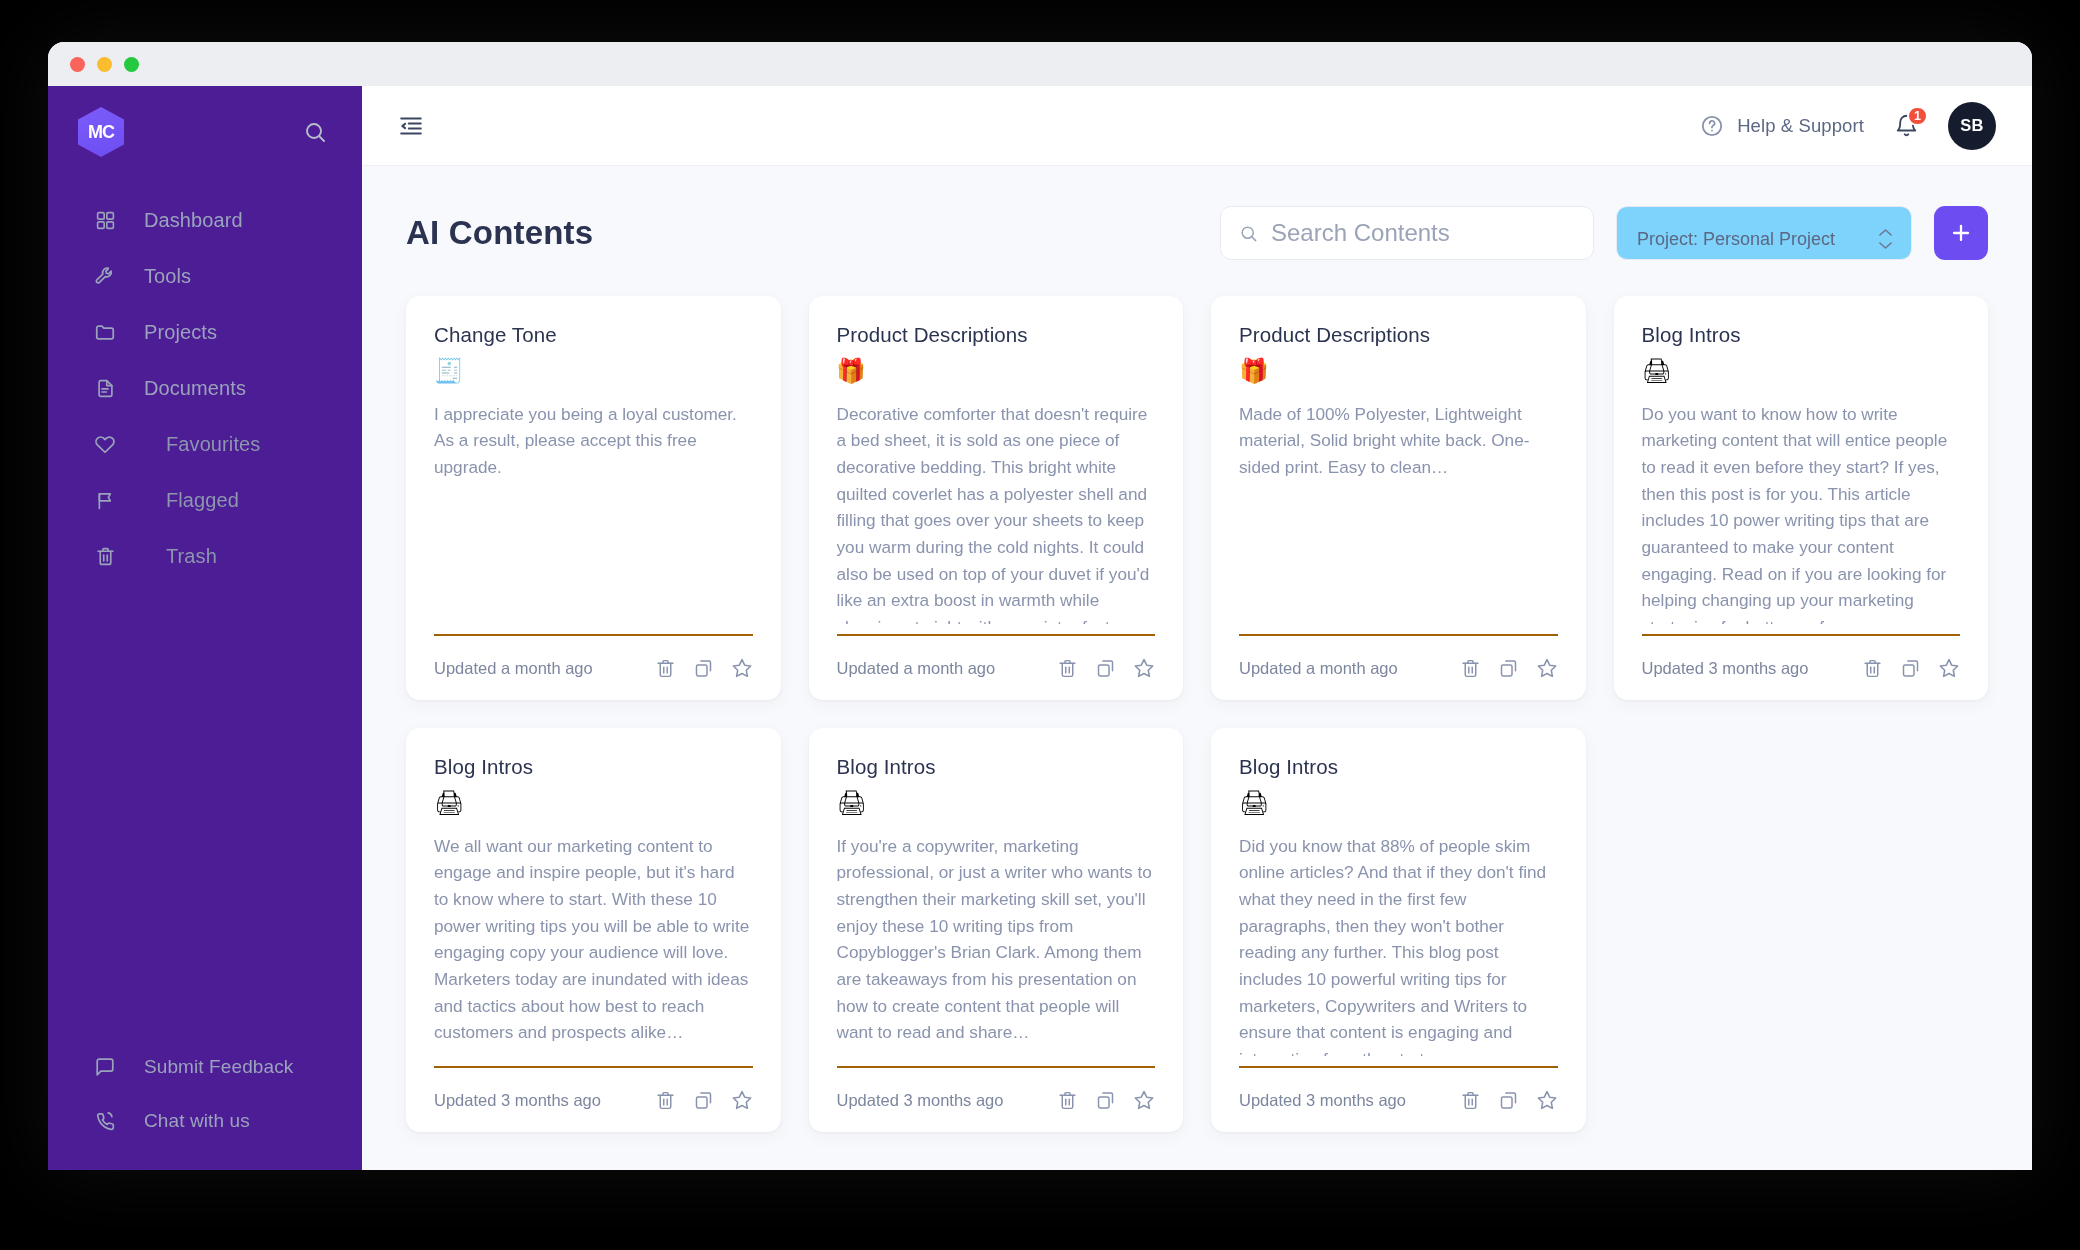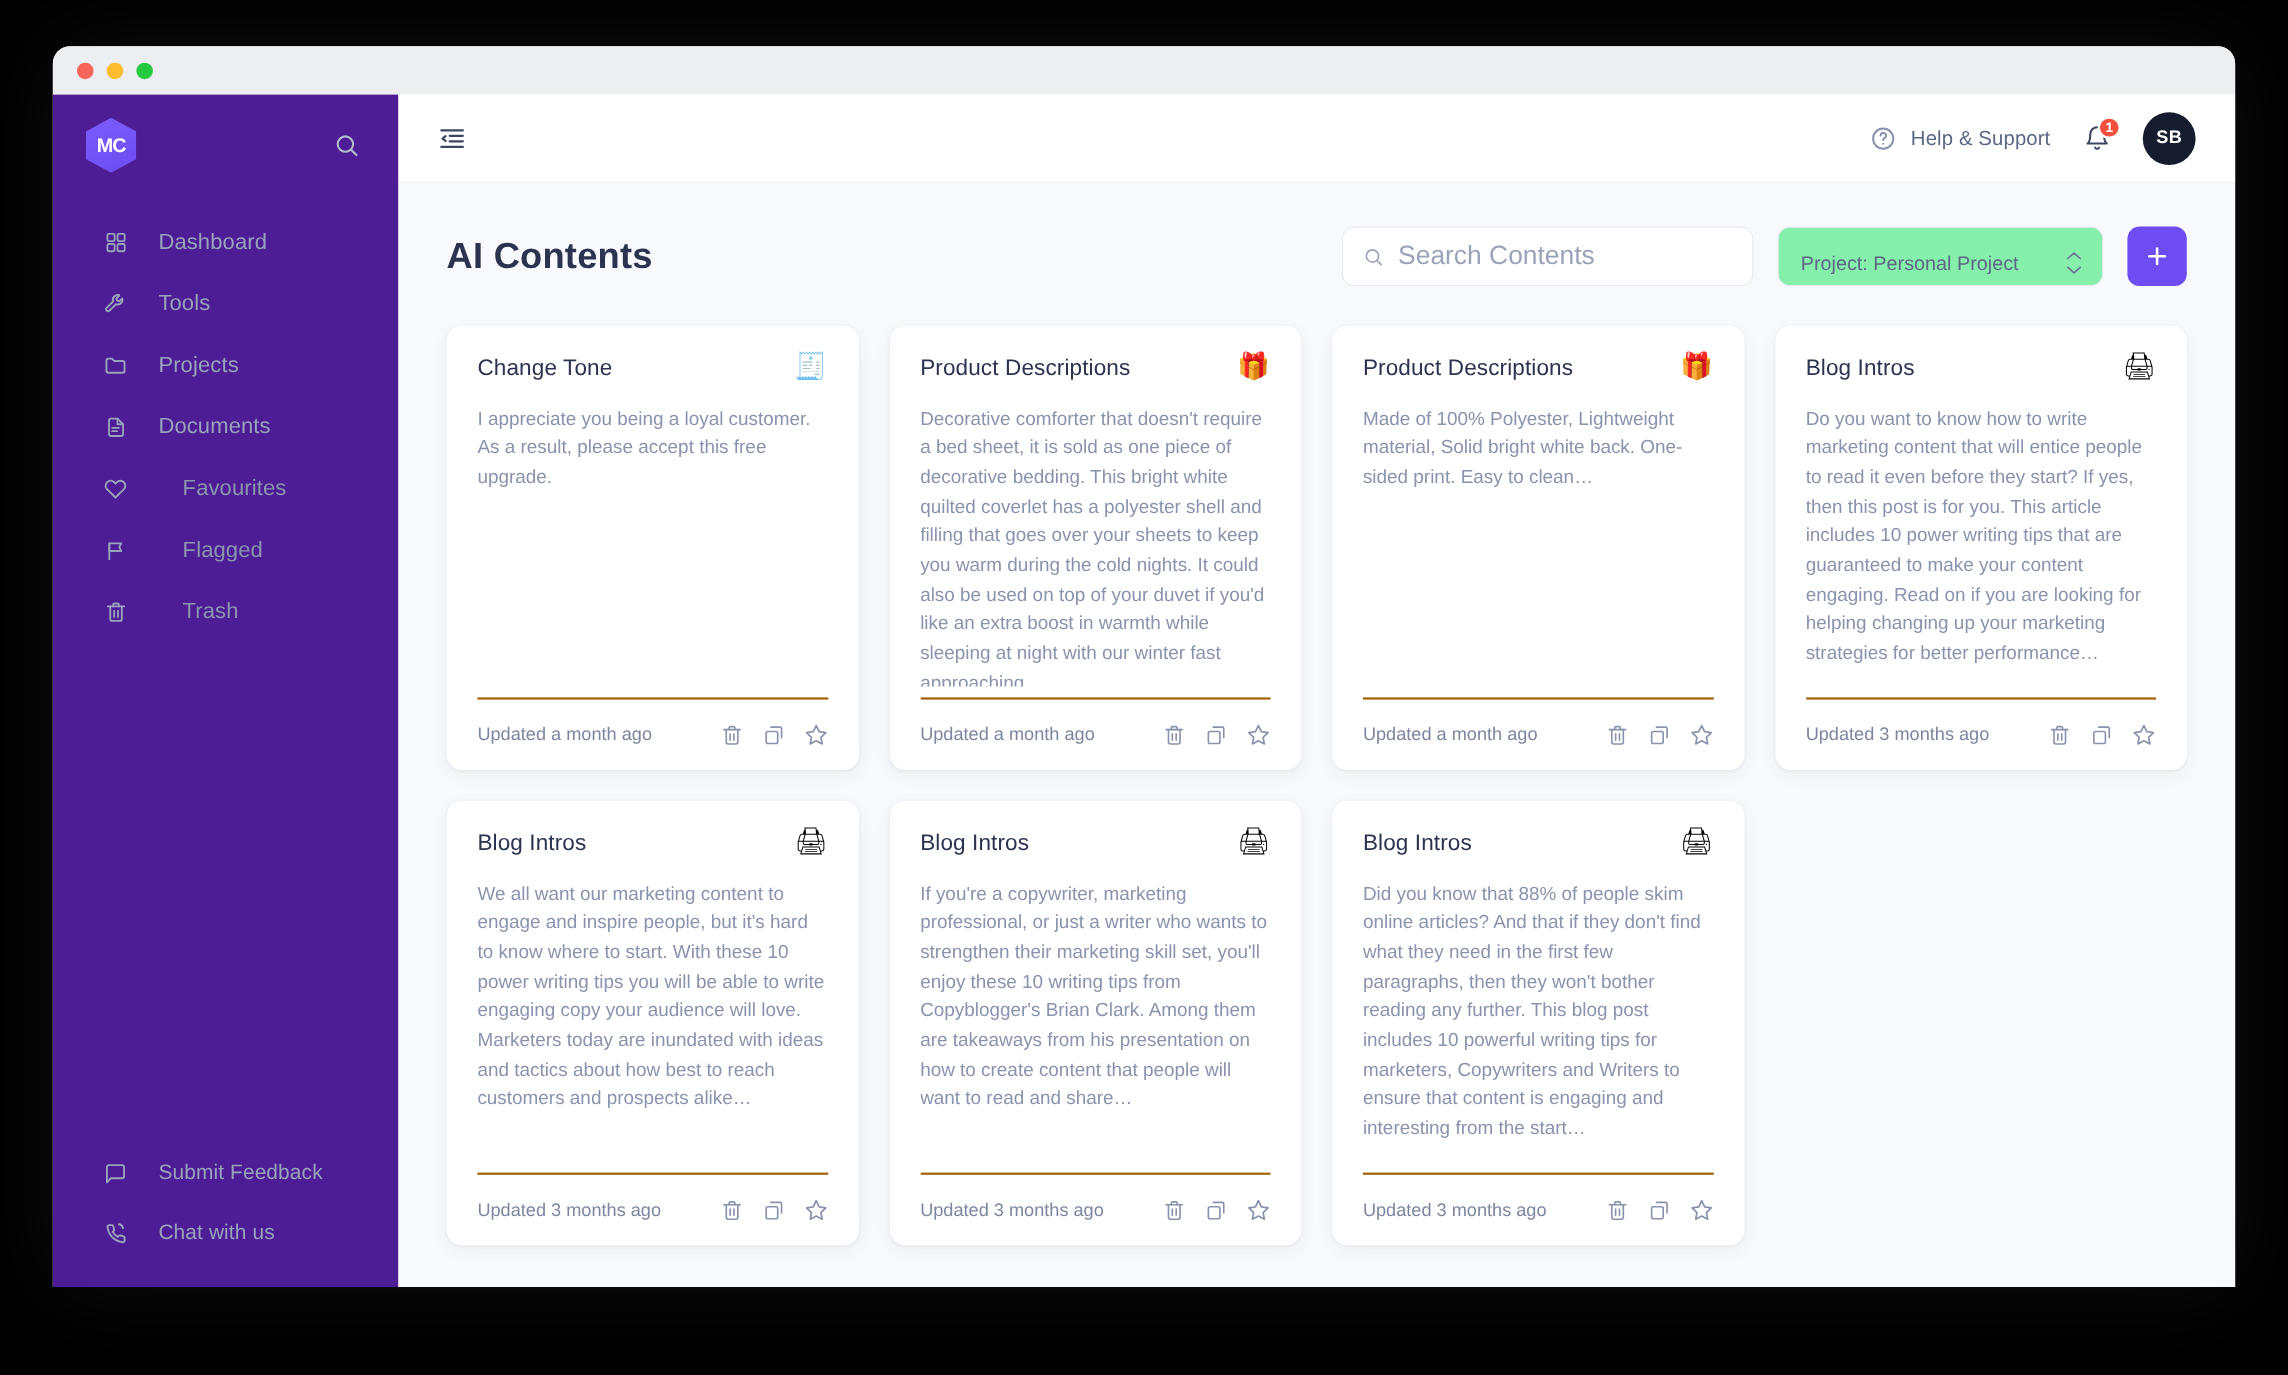--- a/index.html
+++ b/index.html
@@ -194,21 +194,21 @@
   #search-input {
     border: none; outline: none;
     font-family: "Liberation Sans", sans-serif;
     font-size: 24px; color: #3c4663;
     background: transparent;
     width: 100%;
   }
   #search-input::placeholder { color: #9aa3b8; }
   #project-select {
     width: 296px; height: 54px;
-    background: #86efac;
+    background: #7dd3fc;
     border: 1px solid #e7eaf1;
     border-radius: 11px;
     display: flex; align-items: center;
     padding: 12px 18px 0 20px;
     cursor: pointer;
   }
   #project-label { font-size: 18px; color: #5c6783; }
   #project-chevrons { margin-left: auto; display: flex; flex-direction: column;
                       align-items: center; gap: 4px; }
   #add-btn {
@@ -240,20 +240,21 @@
     cursor: pointer;
     overflow: hidden;
   }
   .card-head {
     display: flex;
     align-items: flex-start;
     justify-content: space-between;
     gap: 10px;
     margin-bottom: 18px;
     flex-shrink: 0;
+    flex-direction: column;
   }
   .card-title {
     font-size: 20.5px;
     color: #2b3350;
     letter-spacing: 0.1px;
     line-height: 1.3;
   }
   .card-emoji { font-size: 24px; line-height: 1; flex-shrink: 0; }
   .card-body {
     font-size: 17.2px;

